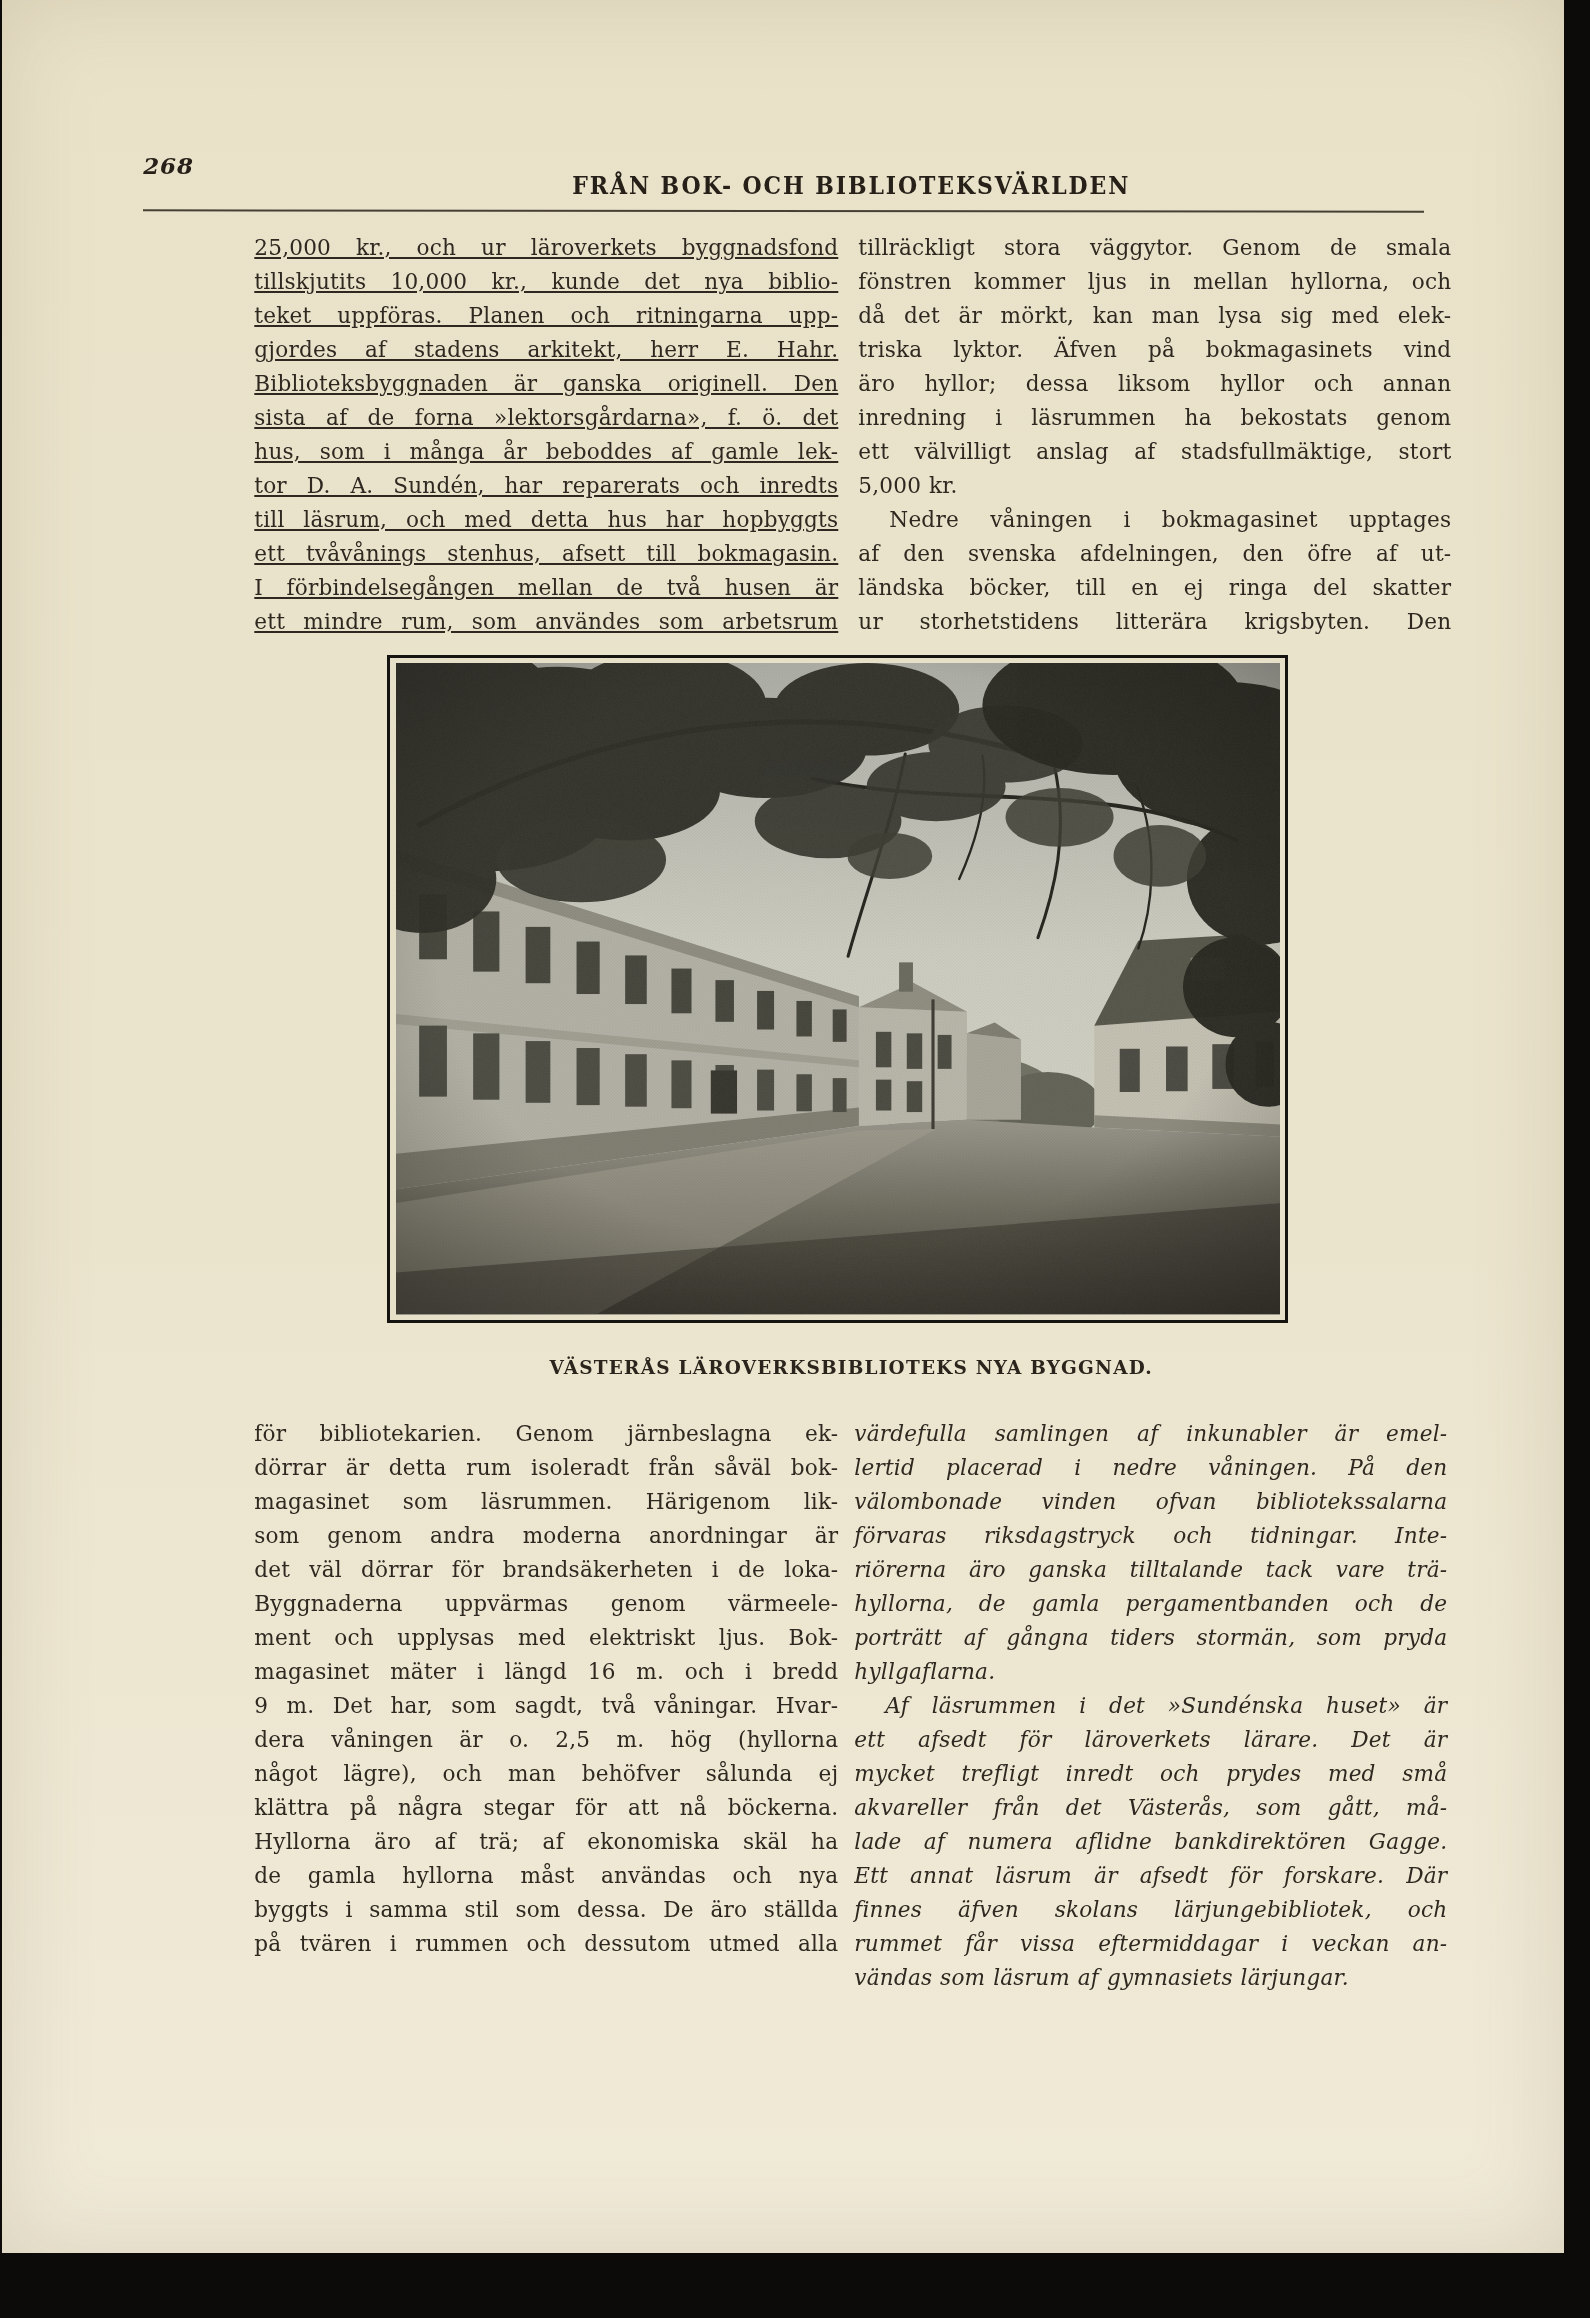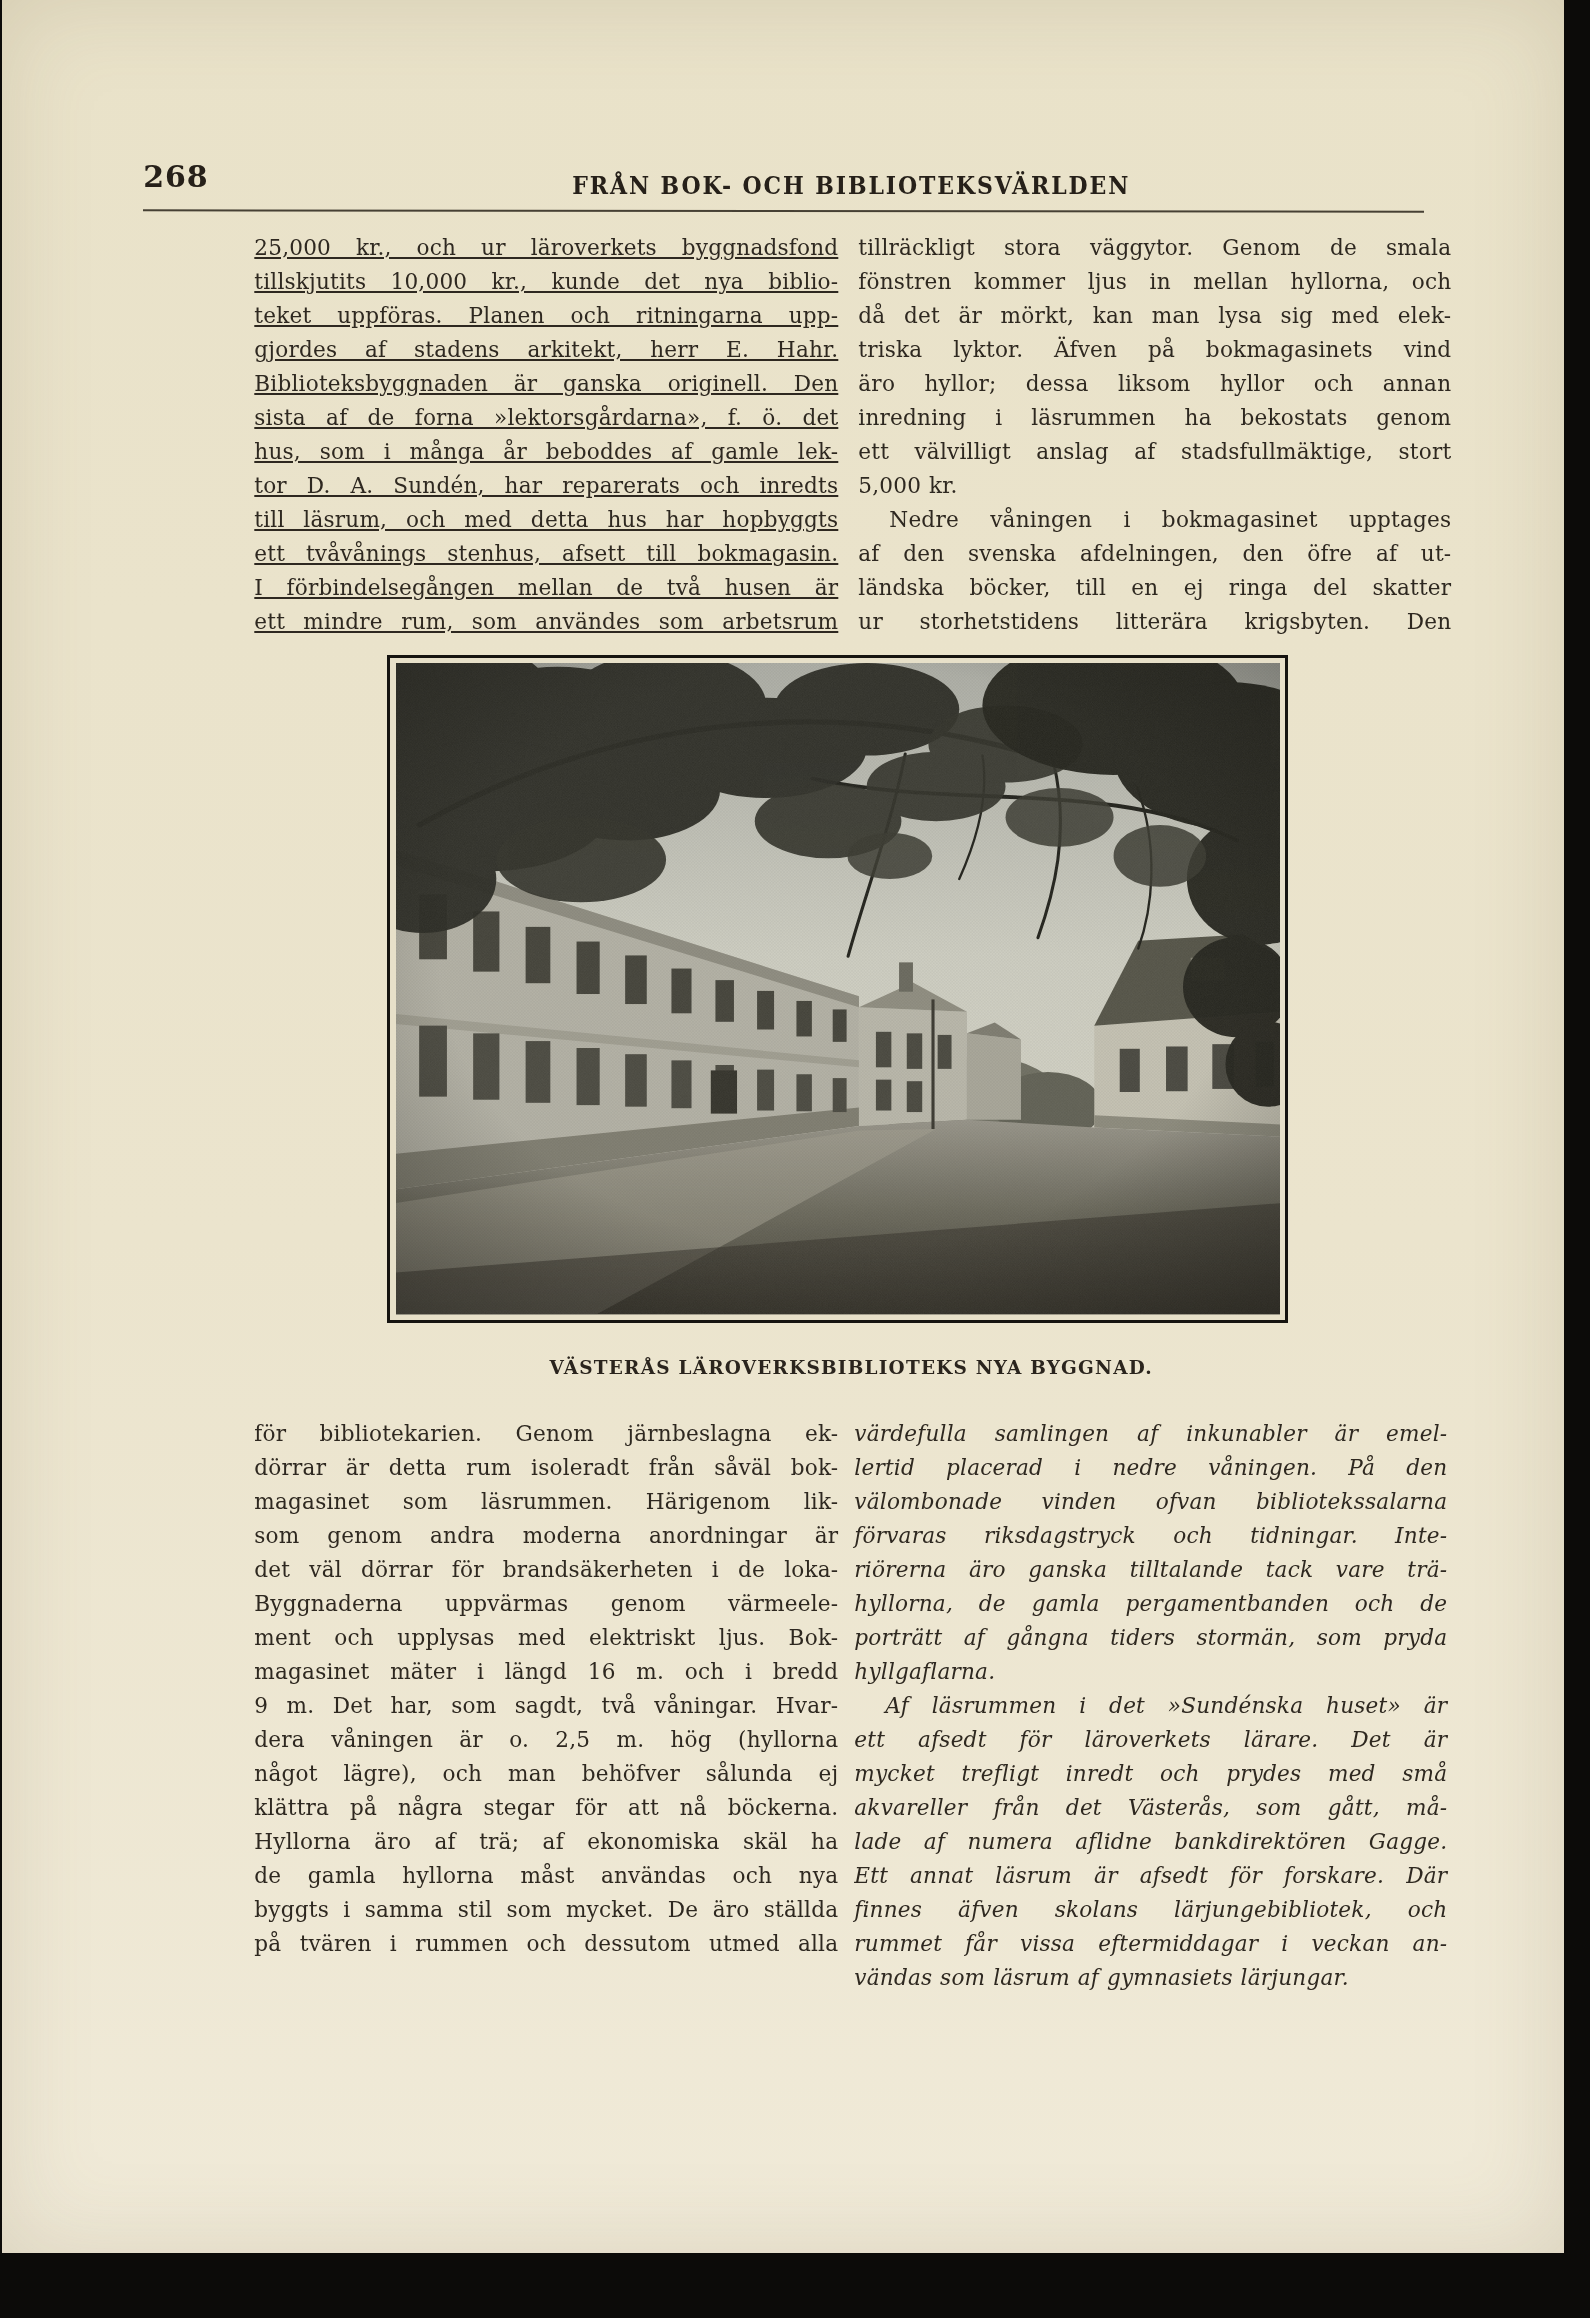--- a/index.html
+++ b/index.html
@@ -1,22 +1,22 @@
 <!DOCTYPE html>
 <html style="font-size:12.3px"><head>
 <meta charset="utf-8">
 <style>
   html,body{margin:0;padding:0;background:#0c0b09;}
   .canvas{position:relative;width:1591px;height:2319px;background:#0c0b09;overflow:hidden;
           font-family:"DejaVu Serif", serif;}
   .paper{position:absolute;left:2.3px;top:0;width:1562px;height:2253px;
          background:linear-gradient(180deg,#e9e2c9 0%,#ebe4cd 55%,#f0ead8 100%);
          box-shadow:inset 0 0 92px rgba(120,105,70,0.18);}
-  .pagenum{position:absolute;left:141px;top:159px;font-size:30px;font-weight:bold;
-           color:#262019;letter-spacing:0.8px;}
+  .pagenum{position:absolute;left:141px;top:152px;font-size:23px;font-weight:bold;
+           color:#262019;letter-spacing:0.8px;font-style:italic;}
   .htitle{position:absolute;left:252px;top:172px;width:1194px;text-align:center;
           font-size:22px;font-weight:bold;color:#262019;letter-spacing:1.9px;
           transform:scaleY(1.08);}
   .hrule{position:absolute;left:141px;top:210px;width:1281px;height:1.5px;
          background:#464034;transform:rotate(0.06deg);}
   .col{position:absolute;font-size:21.6px;line-height:34px;color:#2e2820;
        letter-spacing:0.2px;word-spacing:0.8px;}
   .col-tl{left:252px;top:231px;width:584px;text-decoration:underline;}
   .col-tr{left:856px;top:231px;width:593px;}
   .col-bl{left:252px;top:1417px;width:584px;}
@@ -223,21 +223,21 @@
         <div class="tline">det väl dörrar för brandsäkerheten i de loka-</div>
         <div class="tline">Byggnaderna uppvärmas genom värmeele-</div>
         <div class="tline">ment och upplysas med elektriskt ljus.  Bok-</div>
         <div class="tline">magasinet mäter i längd 16 m. och i bredd</div>
         <div class="tline">9 m.  Det har, som sagdt, två våningar.  Hvar-</div>
         <div class="tline">dera våningen är o. 2,5 m. hög (hyllorna</div>
         <div class="tline">något lägre), och man behöfver sålunda ej</div>
         <div class="tline">klättra på några stegar för att nå böckerna.</div>
         <div class="tline">Hyllorna äro af trä; af ekonomiska skäl ha</div>
         <div class="tline">de gamla hyllorna måst användas och nya</div>
-        <div class="tline">byggts i samma stil som mycket.  De äro ställda</div>
+        <div class="tline">byggts i samma stil som dessa.  De äro ställda</div>
         <div class="tline">på tvären i rummen och dessutom utmed alla</div>
       </div>
     <div class="col col-br">
         <div class="tline">värdefulla samlingen af inkunabler är emel-</div>
         <div class="tline">lertid placerad i nedre våningen.  På den</div>
         <div class="tline">välombonade vinden ofvan bibliotekssalarna</div>
         <div class="tline">förvaras riksdagstryck och tidningar.  Inte-</div>
         <div class="tline">riörerna äro ganska tilltalande tack vare trä-</div>
         <div class="tline">hyllorna, de gamla pergamentbanden och de</div>
         <div class="tline">porträtt af gångna tiders stormän, som pryda</div>

